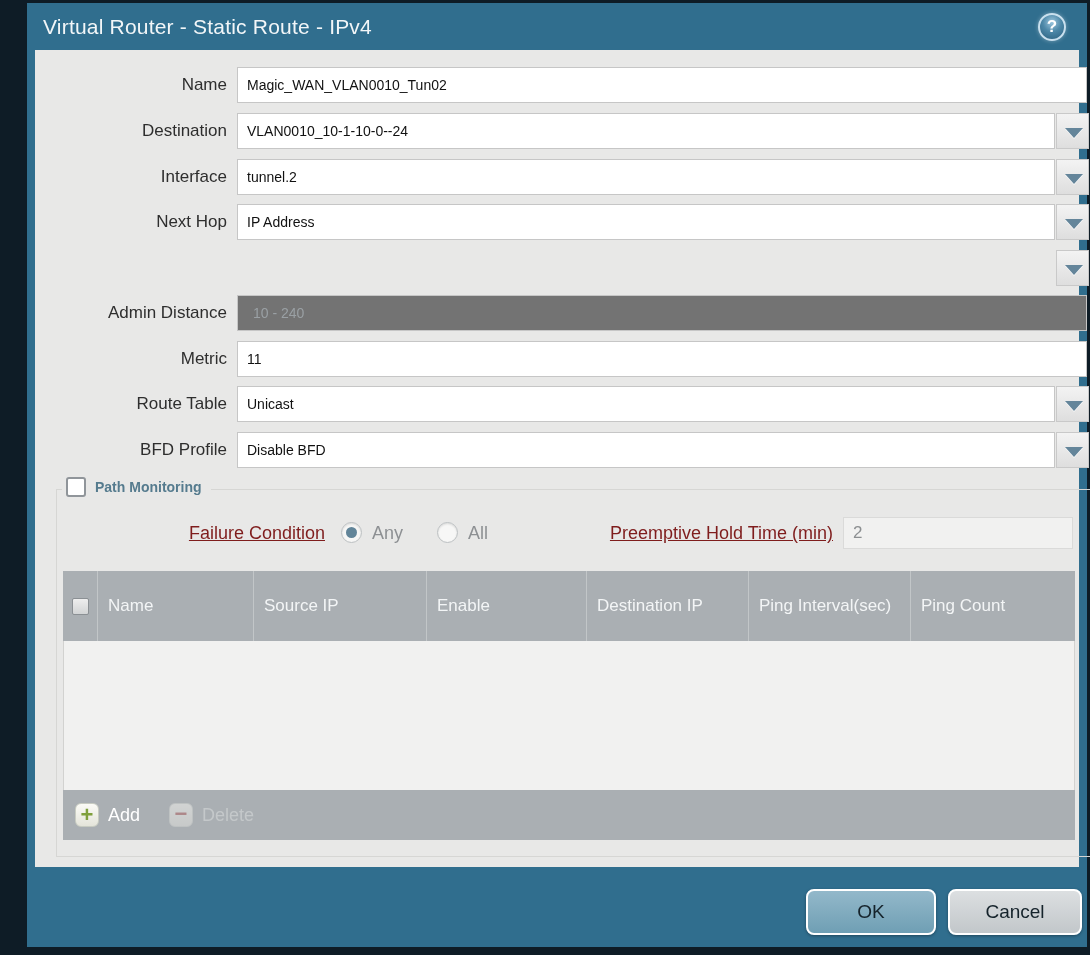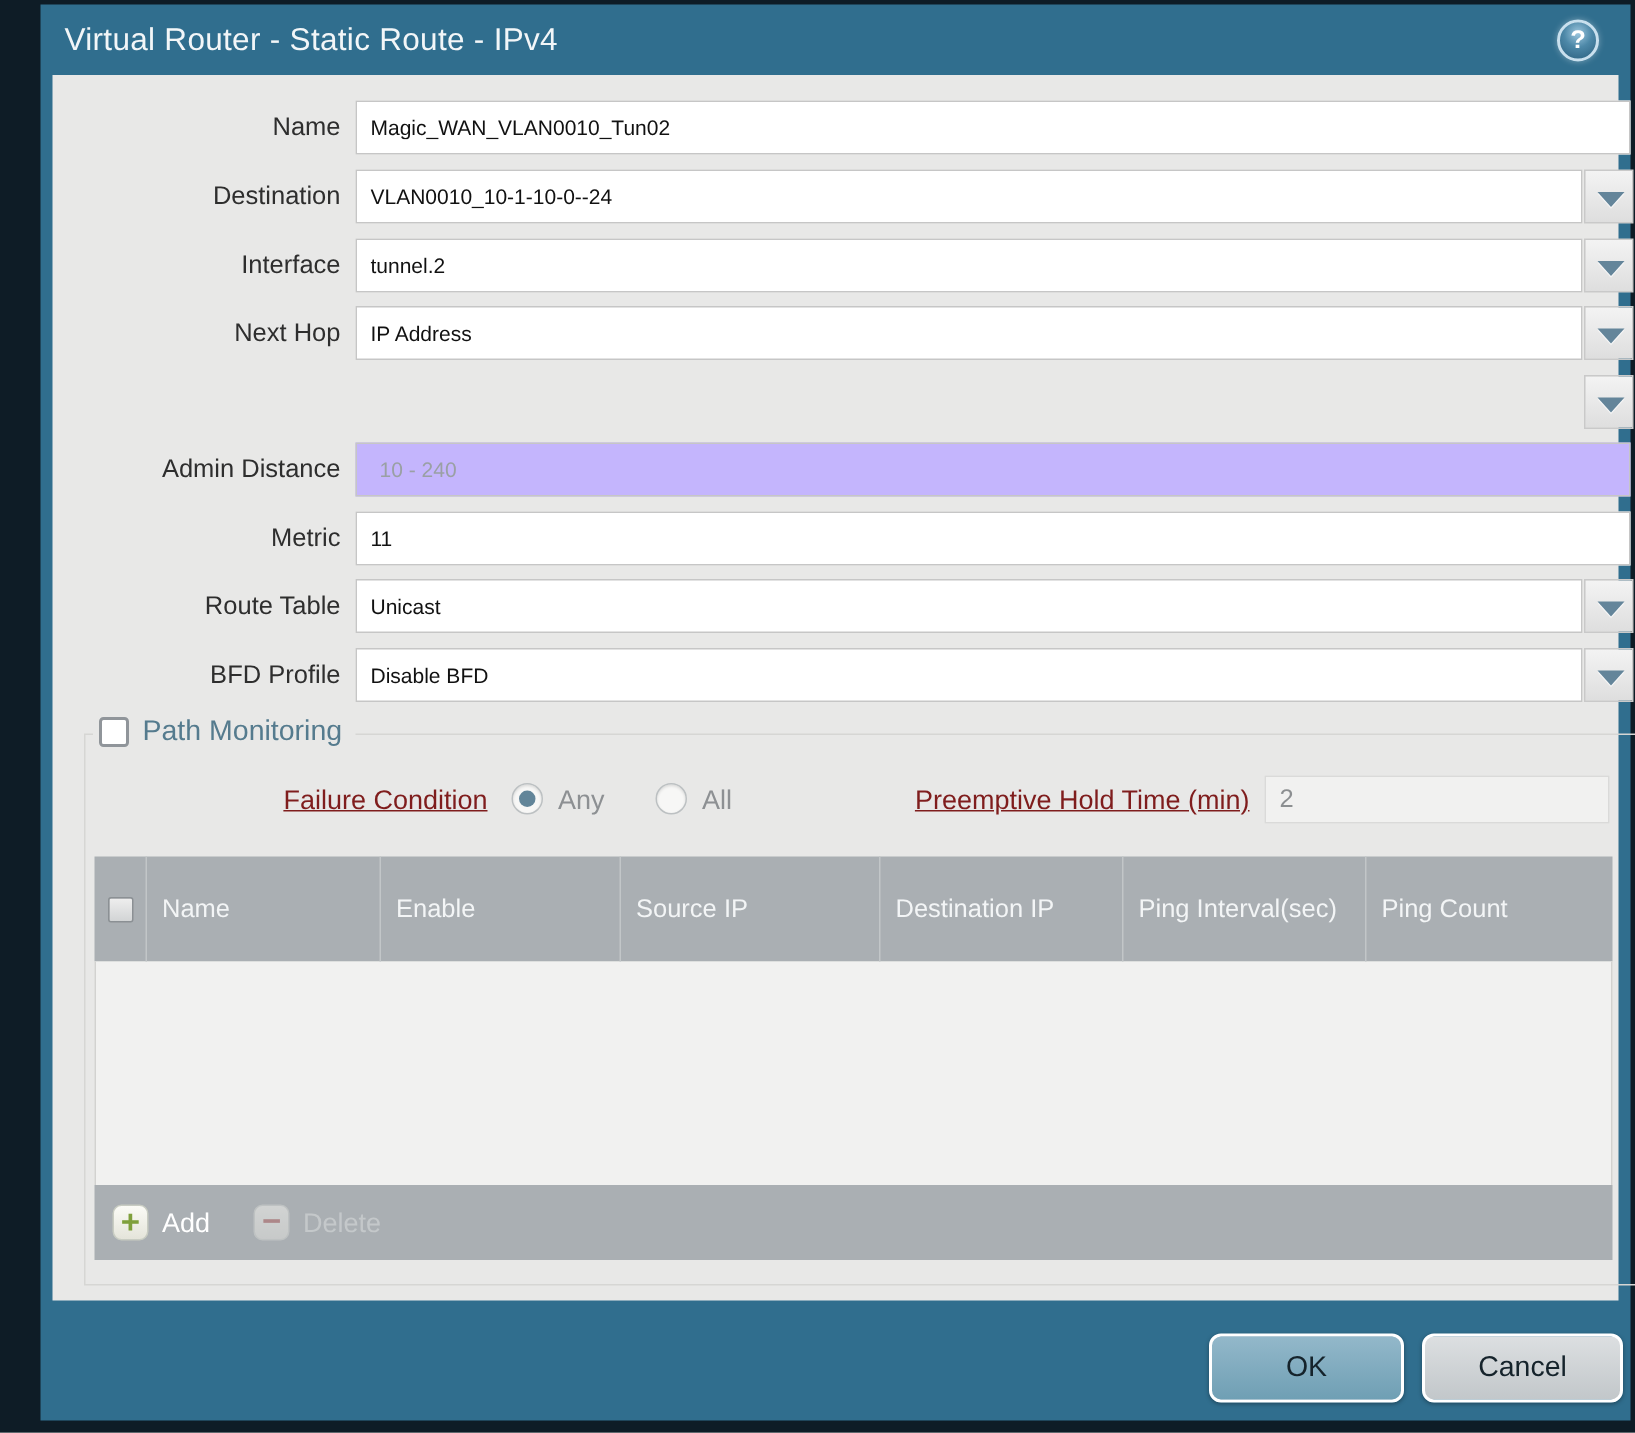--- a/index.html
+++ b/index.html
@@ -20,34 +20,34 @@
   
   .content { position:absolute; left:8px; top:47px; right:8px; bottom:80px; background:#e8e8e7; }
 
   .row { position:absolute; left:0; right:0; height:36px; }
   .lbl { position:absolute; left:0; top:0; width:192px; height:36px; line-height:36px;
          text-align:right; color:#2e2e2e; font-size:17px; }
   .inp { position:absolute; left:202px; top:0; height:36px; border:1px solid #c6c6c6; background:#ffffff;
          font-family:inherit; font-size:14px; color:#111; padding:0 9px; outline:none; }
   .inp.full { width:850px; }
   .inp.with-dd { width:818px; }
-  .inp.dim { background:#c4b5fd;padding-left:15px; }
+  .inp.dim { background:#737373;padding-left:15px; }
   .inp::placeholder { color:#9aa0a4; }
   .dd { position:absolute; left:1021px; top:0; width:33px; height:36px; background:linear-gradient(#f3f3f3,#dedede);
         border:1px solid #c9c9c9; cursor:pointer; }
   .dd .arr { position:absolute; left:8px; top:14px; width:0; height:0;
              border-left:9px solid transparent; border-right:9px solid transparent; border-top:10px solid #64859a;
              filter:drop-shadow(0 1px 0 rgba(255,255,255,.8)); }
 
   
   .pm-box { position:absolute; left:21px; top:439px; width:1036px; height:368px; border:1px solid #d6d6d4; }
   .pm-legend { position:absolute; left:5px; top:-13px; background:#e8e8e7; padding:0 9px 0 4px;
                display:flex; align-items:center; gap:9px; }
   .pm-check { width:20px; height:20px; background:#ffffff; border:2px solid #90959a; border-radius:3px; cursor:pointer; }
-  .pm-title { font-size:19px; font-weight:normal; color:#557b8e; }
+  .pm-title { font-size:14px; font-weight:bold; color:#557b8e; }
 
   .fc-row { position:absolute; left:0; top:27px; width:100%; height:32px; }
   .grey-lbl { color:#7f1d1d; font-size:18px; line-height:32px;text-decoration:underline; }
   .fc-lbl { position:absolute; left:0; top:0; width:268px; text-align:right; }
   .radio { position:absolute; top:5px; width:21px; height:21px; border-radius:50%;
            background:#f7f7f6; border:1px solid #bcc0c2; box-shadow:inset 0 1px 2px rgba(0,0,0,.12); cursor:pointer; }
   .radio.on::after { content:""; position:absolute; left:4px; top:4px; width:11px; height:11px;
                      border-radius:50%; background:#628599; }
   .radio-lbl { position:absolute; top:0; font-size:18px; color:#8d9093; line-height:32px; }
   .ph-lbl { position:absolute; left:430px; top:0; width:346px; text-align:right; }
@@ -173,22 +173,22 @@
           <div class="grey-lbl ph-lbl">Preemptive Hold Time (min)</div>
           <input class="ph-inp" type="text" value="2" style="">
         </div>
 
         <div class="tbl">
           <div class="thead">
             <div class="th" style="width:34px">
               <div class="th-check"></div>
             </div>
             <div class="th" style="width:156px">Name</div>
+            <div class="th" style="width:173px">Source IP</div>
             <div class="th" style="width:160px">Enable</div>
-            <div class="th" style="width:173px">Source IP</div>
             <div class="th" style="width:162px">Destination IP</div>
             <div class="th" style="width:162px">Ping Interval(sec)</div>
             <div class="th" style="width:165px">Ping Count</div>
           </div>
           <div class="tbody"></div>
           <div class="tfoot">
             <div class="add-group">
               <div class="ico-btn add-ico">+</div>
               <div class="act-lbl add-lbl">Add</div>
             </div>

